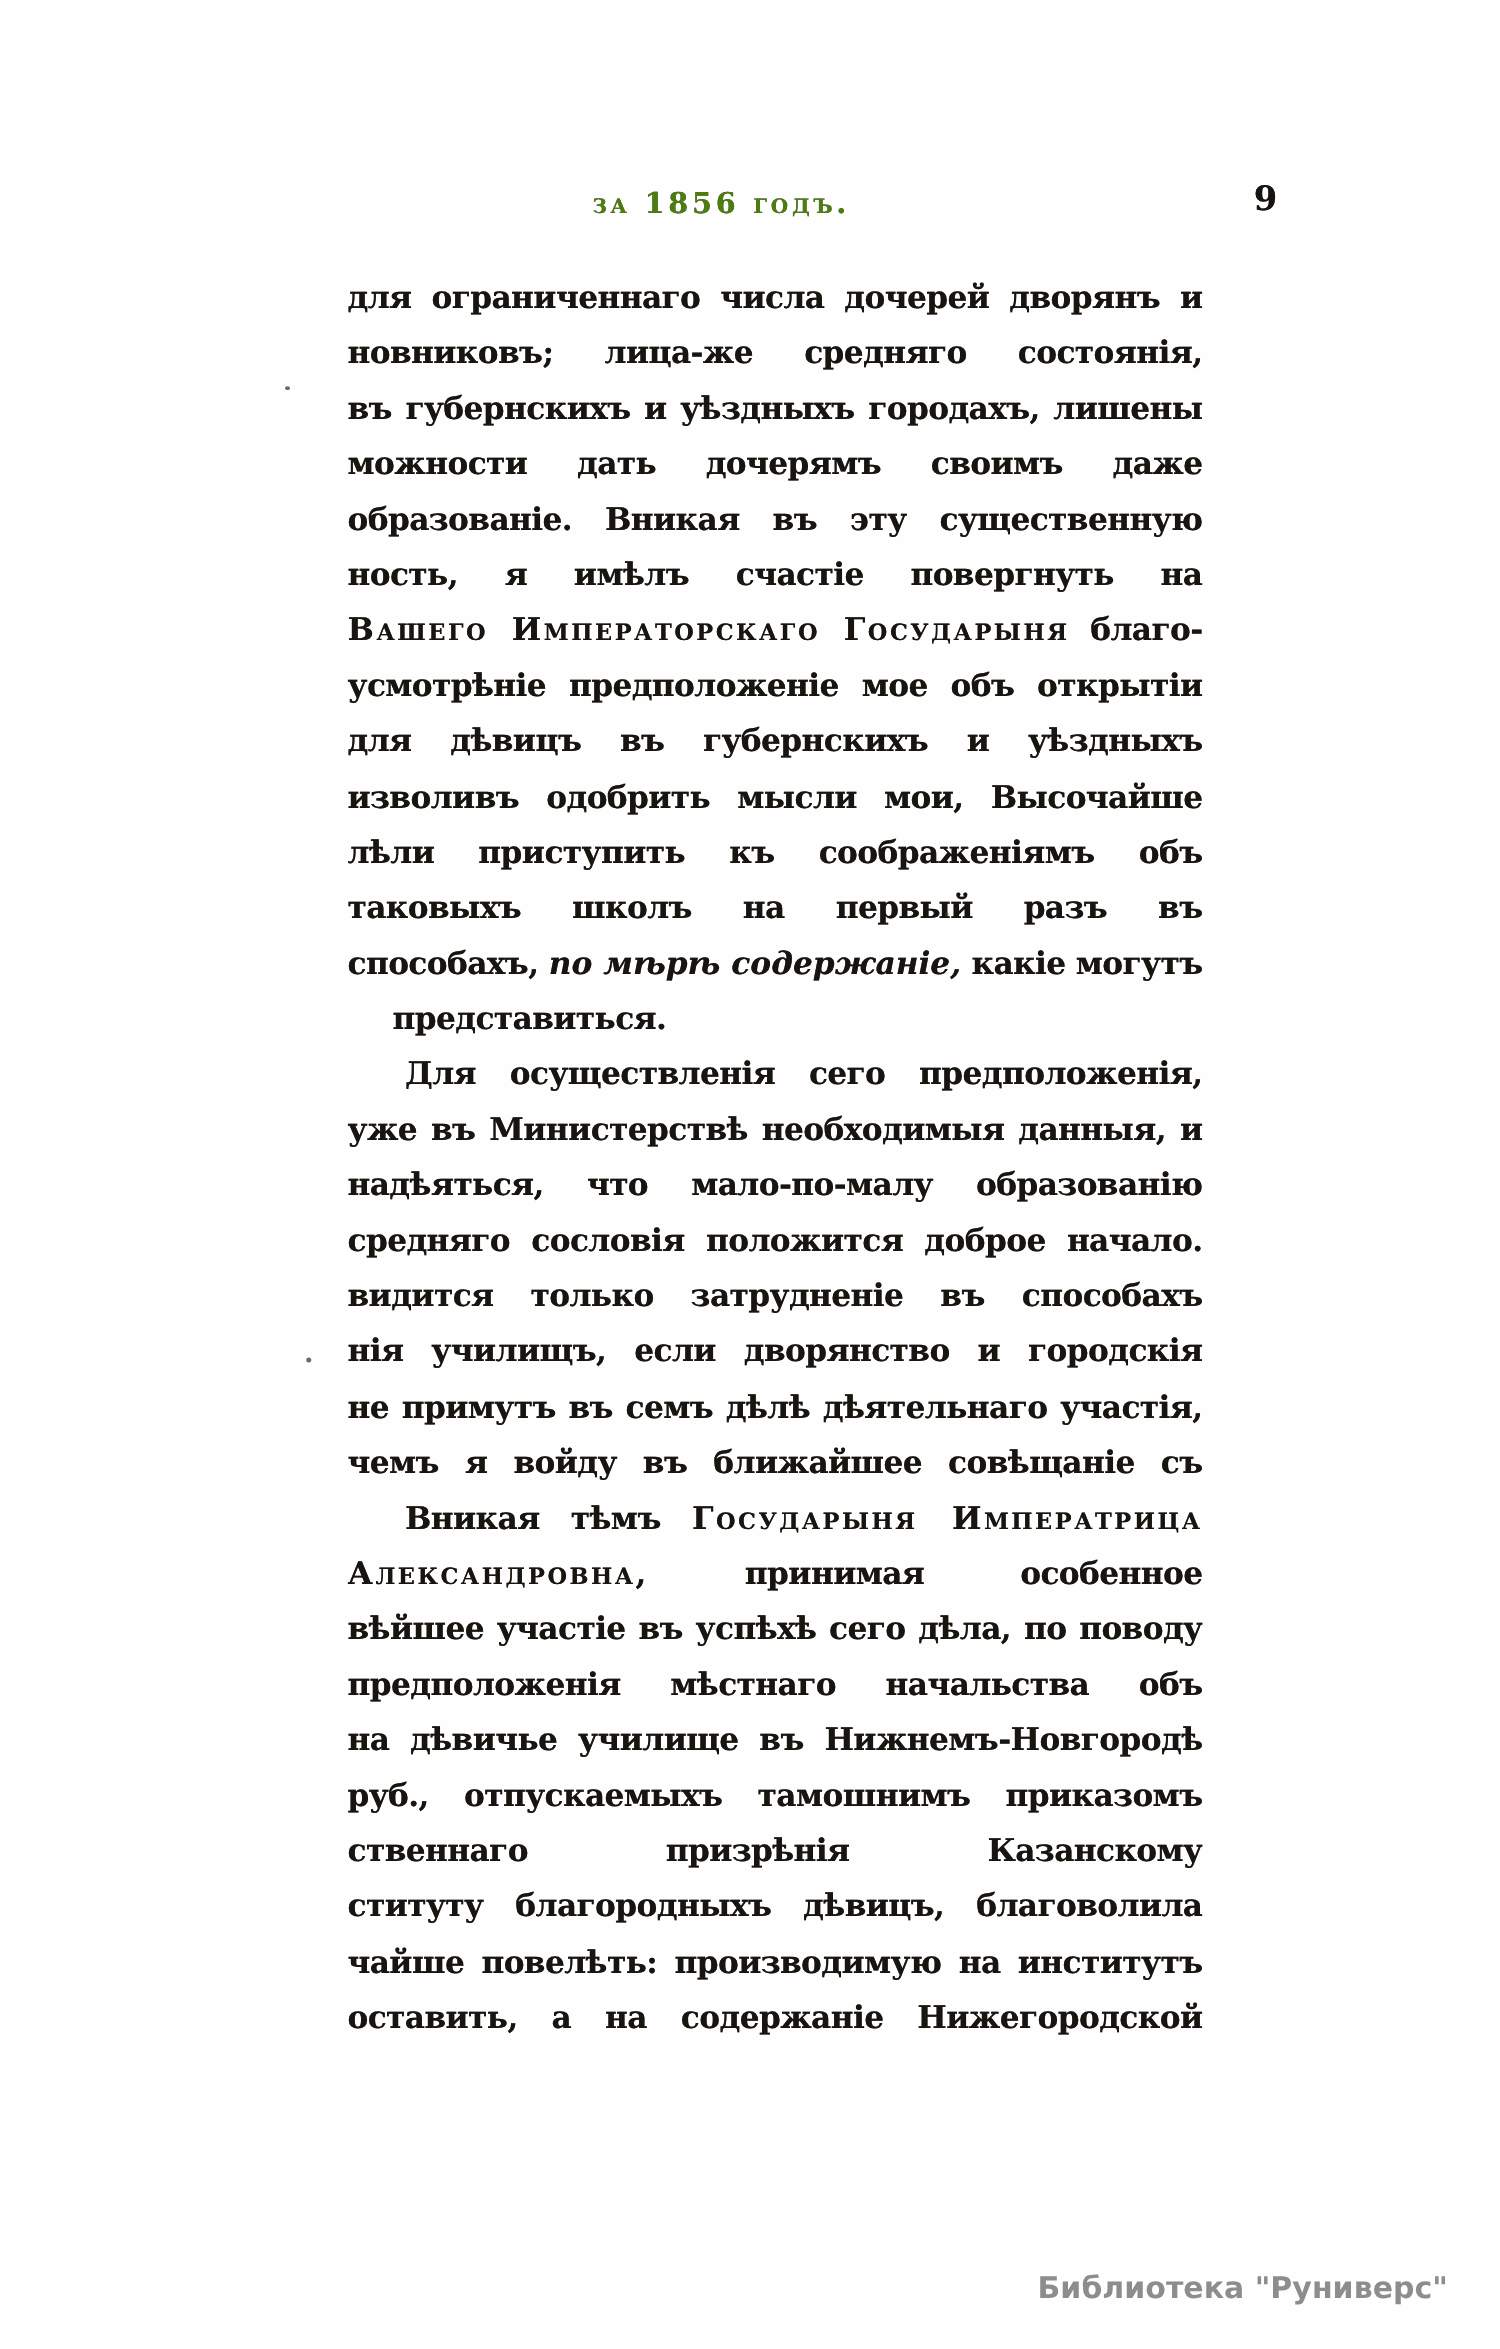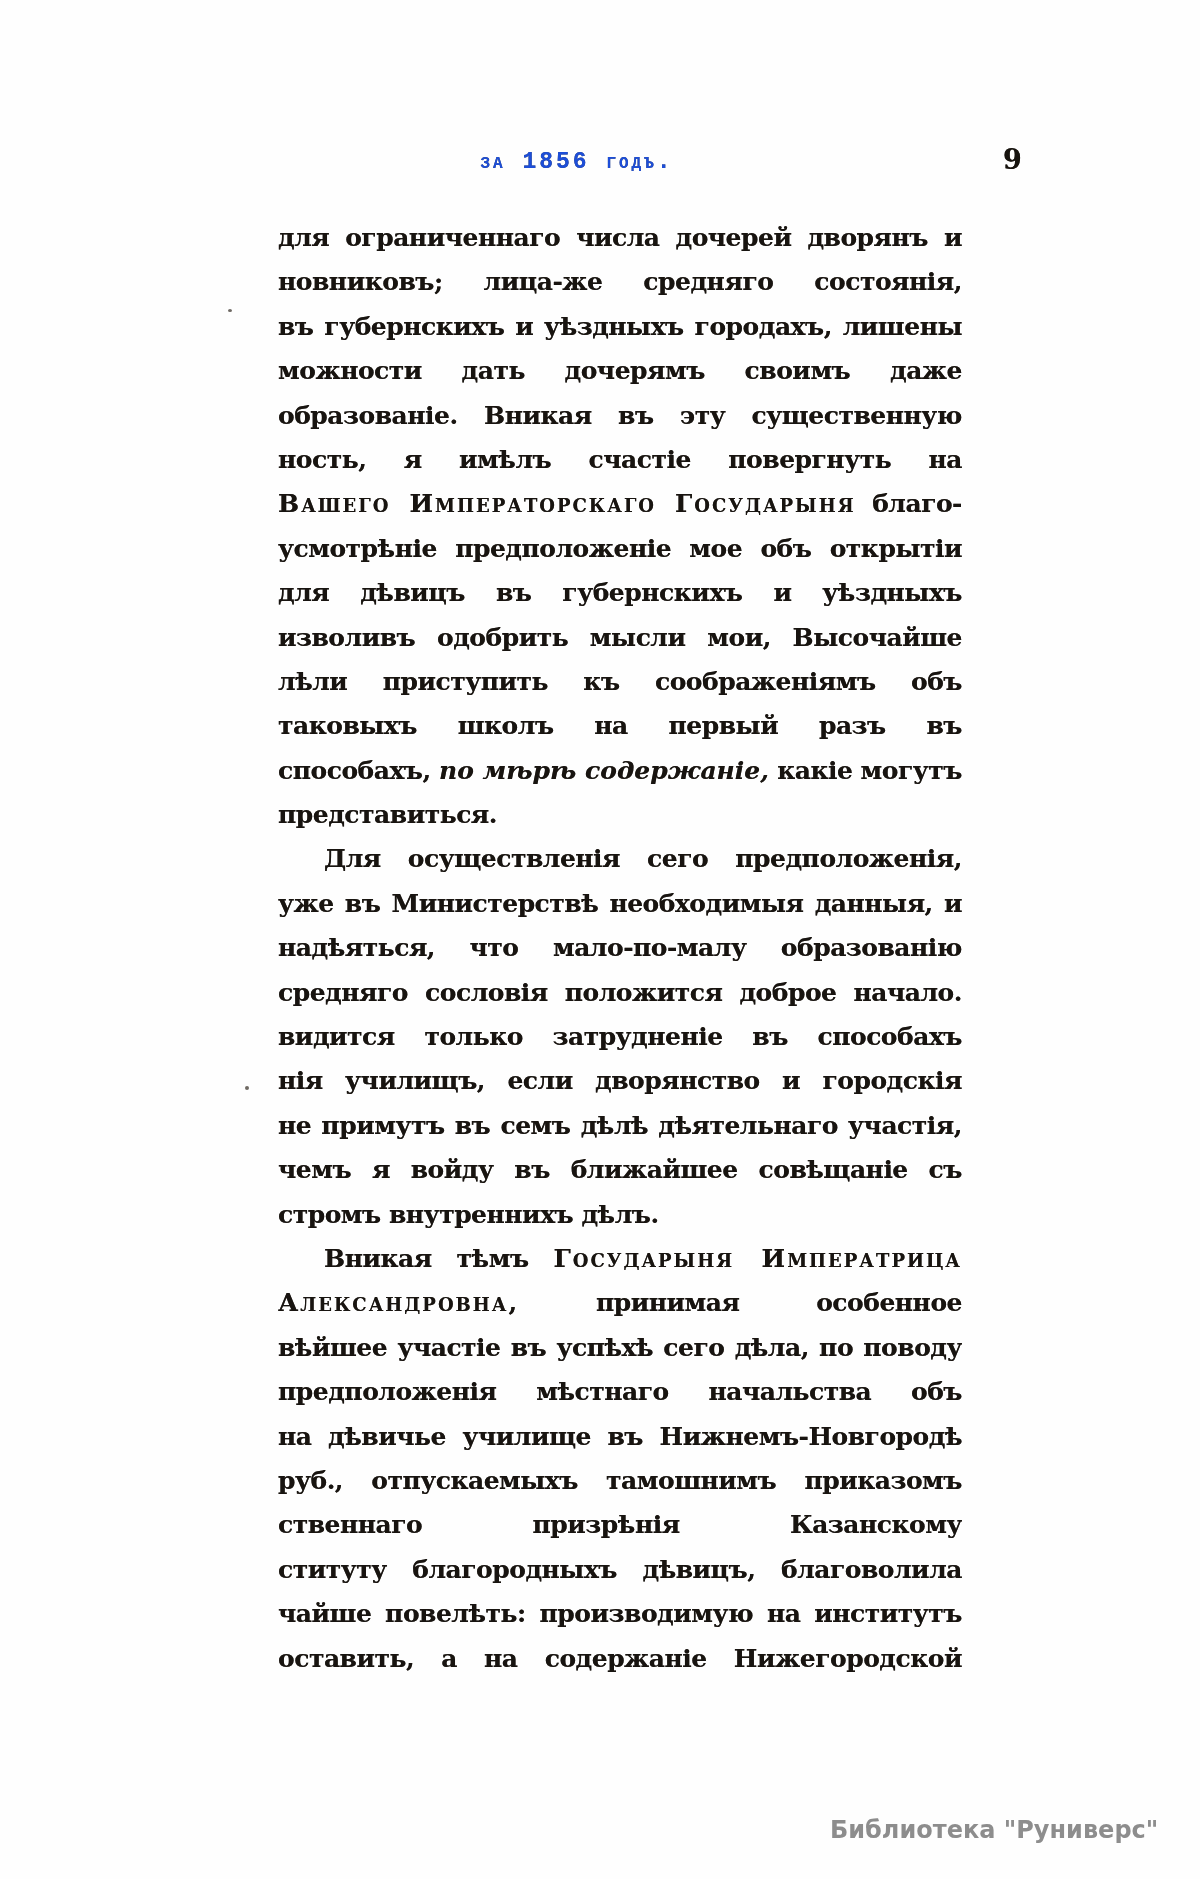--- a/index.html
+++ b/index.html
@@ -11,43 +11,42 @@
   }
   .stage{
     position:relative;width:1200px;height:1879px;
     background:#fefefe;
   }
   
   .running-title{
     position:absolute;left:577px;top:149px;transform:translateX(-50%);
     font-variant:small-caps;
     font-weight:bold;font-size:23px;letter-spacing:3px;
-    color:#1d4ed8;white-space:nowrap;
+    color:#4d7c0f;white-space:nowrap;
     text-shadow:0 0 0.5px rgba(20,15,10,.75);
-    font-family:Liberation Mono, monospace;
   }
   .page-number{
     position:absolute;left:1003px;top:144px;
     font-weight:bold;font-size:27px;color:#17130e;
     text-shadow:0 0 0.5px rgba(20,15,10,.75);
   }
   
   .body-text{
     position:absolute;left:278px;top:216px;width:684px;
     font-size:25px;font-weight:bold;color:#181410;
     letter-spacing:-0.5px;
     text-shadow:0 0 0.5px rgba(24,18,12,.7);
   }
   .line{
     height:44.4px;line-height:44.4px;
     text-align:justify;
     text-align-last:justify;
     overflow:hidden;
   }
-  .line.short{text-align-last:left;}
+  .line.short{text-align-last:left;margin-left:36px;}
   .line.indent{padding-left:46px;}
   .sc{font-variant:small-caps;letter-spacing:2px;}
   .it{font-style:italic;letter-spacing:0;}
   
   .speck{position:absolute;background:#4a443c;border-radius:50%;opacity:.8;}
   .speck.s1{left:228px;top:309px;width:4px;height:3px;}
   .speck.s2{left:245px;top:1086px;width:4px;height:4px;}
   .speck.s3{left:756px;top:730px;width:3px;height:3px;opacity:.5;}
   
   .watermark{
@@ -82,21 +81,20 @@
       <div class="line"><span>способахъ, </span><span class="it">по мѣрѣ содержаніе,</span><span> какіе могутъ къ тому</span></div>
       <div class="line short"><span>представиться.</span></div>
       <div class="line indent"><span>Для осуществленія сего предположенія, собраны</span></div>
       <div class="line"><span>уже въ Министерствѣ необходимыя данныя, и можно</span></div>
       <div class="line"><span>надѣяться, что мало-по-малу образованію дѣвицъ</span></div>
       <div class="line"><span>средняго сословія положится доброе начало. Пред-</span></div>
       <div class="line"><span>видится только затрудненіе въ способахъ содержа-</span></div>
       <div class="line"><span>нія училищъ, если дворянство и городскія общества</span></div>
       <div class="line"><span>не примутъ въ семъ дѣлѣ дѣятельнаго участія, о</span></div>
       <div class="line"><span>чемъ я войду въ ближайшее совѣщаніе съ Мини-</span></div>
-      <div class="line short"><span>стромъ внутреннихъ дѣлъ.</span></div>
       <div class="line indent"><span>Вникая тѣмъ </span><span class="sc">Государыня Императрица Марія</span></div>
       <div class="line"><span class="sc">Александровна,</span><span> принимая особенное всемилости-</span></div>
       <div class="line"><span>вѣйшее участіе въ успѣхѣ сего дѣла, по поводу</span></div>
       <div class="line"><span>предположенія мѣстнаго начальства объ обращеніи</span></div>
       <div class="line"><span>на дѣвичье училище въ Нижнемъ-Новгородѣ 2071</span></div>
       <div class="line"><span>руб., отпускаемыхъ тамошнимъ приказомъ обще-</span></div>
       <div class="line"><span>ственнаго призрѣнія Казанскому Родіоновскому ин-</span></div>
       <div class="line"><span>ституту благородныхъ дѣвицъ, благоволила Высо-</span></div>
       <div class="line"><span>чайше повелѣть: производимую на институтъ сумму</span></div>
       <div class="line"><span>оставить, а на содержаніе Нижегородской школы</span></div>

